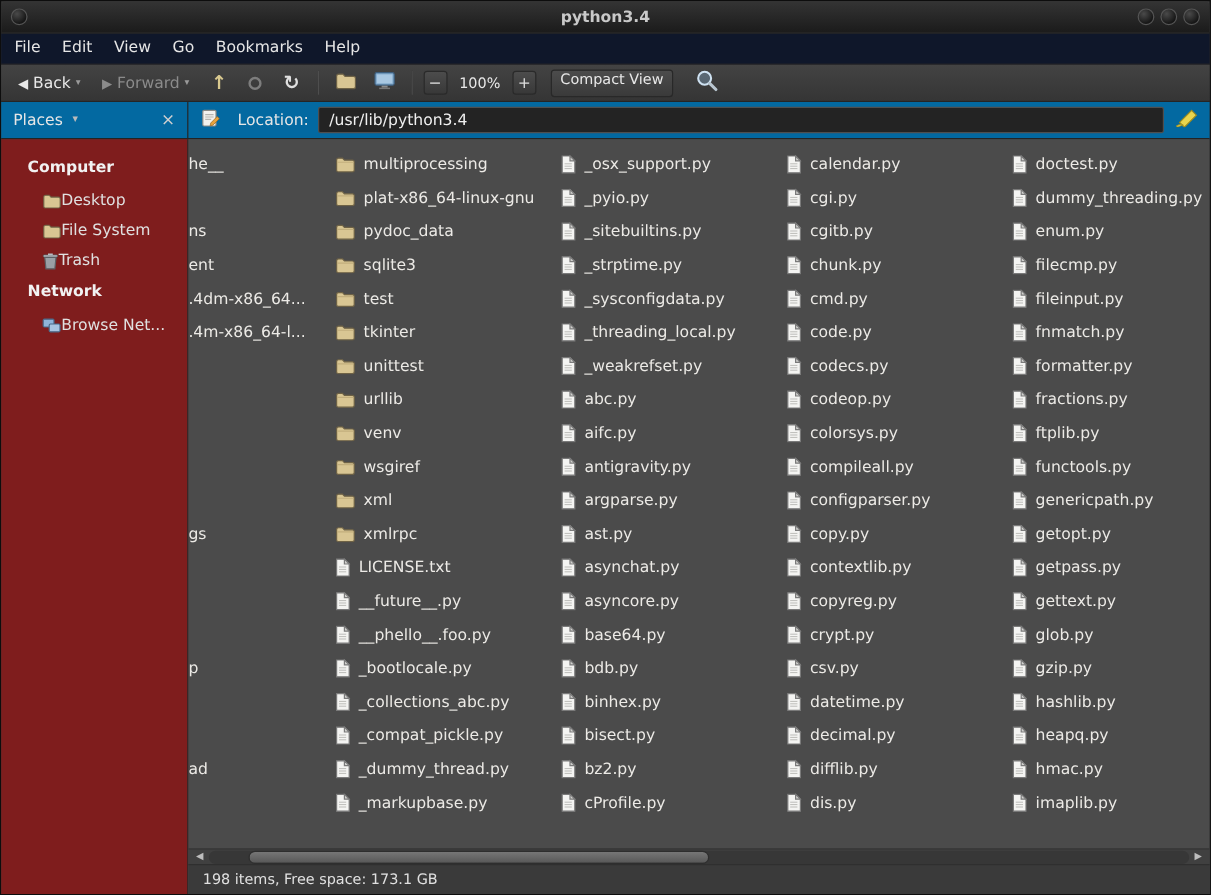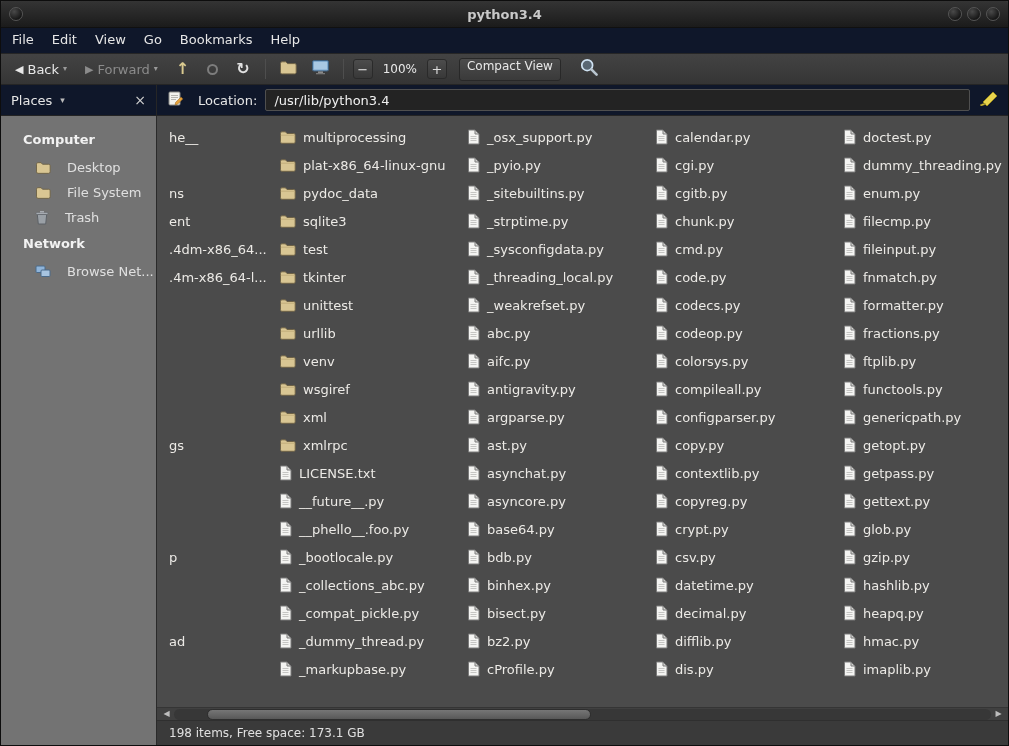--- a/index.html
+++ b/index.html
@@ -28,42 +28,42 @@
   .refresh-glyph { font-size:16px; font-weight:bold; color:#e0e0e0; line-height:1; }
   .stop-circle { width:11px; height:11px; border:2px solid #7d7d7d; border-radius:50%; }
   .tool-sep { width:1px; height:20px; background:#2a2a2a; border-right:1px solid #4e4e4e; margin:0 3px; }
   .icon-btn { padding:3px 4px; border-radius:3px; display:flex; align-items:center; }
   .zoom-btn { width:20px; height:20px; border:1px solid #2a2a2a; border-radius:3px; background:linear-gradient(#4c4c4c,#383838); color:#ddd; font-size:13px; display:flex; align-items:center; justify-content:center; line-height:1; }
   .zoom-label { color:#e8e8e8; font-size:12px; margin:0 4px; }
   .view-select { height:23px; border:1px solid #282828; border-radius:3px; background:linear-gradient(#4c4c4c,#3a3a3a); display:flex; align-items:center; padding:0 7px; gap:26px; color:#e8e8e8; font-size:12px; margin-left:6px;flex-direction:column; }
   .spinner { display:flex; flex-direction:column; line-height:0.55; font-size:6px; color:#bbb; }
 
   
-  .locrow { height:31px; flex:0 0 31px; background:#0f172a; border-bottom:1px solid #242424; display:flex; align-items:center; }
+  .locrow { height:31px; flex:0 0 31px; background:#0369a1; border-bottom:1px solid #242424; display:flex; align-items:center; }
   .places-header { width:156px; flex:0 0 156px; height:100%; display:flex; align-items:center; padding:0 10px; border-right:1px solid #262626; color:#e6e6e6; font-size:13px; }
   .places-caret { font-size:9px; color:#bbb; margin-left:8px; }
   .places-close { margin-left:auto; color:#cfcfcf; font-size:14px; line-height:1; }
   .loc-label { color:#e6e6e6; font-size:13px; margin:0 8px 0 10px; }
   .loc-input { flex:1; height:22px; background:#232323; border:1px solid #4f4f4f; border-radius:2px; color:#f0f0f0; font-size:13px; padding:0 8px; font-family:"DejaVu Sans","Liberation Sans",sans-serif; outline:none; }
   .loc-brush { margin:0 9px; display:flex; align-items:center; }
 
   
   .bodyrow { flex:1; display:flex; min-height:0; }
-  .sidebar { width:156px; flex:0 0 156px; background:#737373; border-right:1px solid #2a2a2a; padding-top:10px; }
+  .sidebar { width:156px; flex:0 0 156px; background:#7f1d1d; border-right:1px solid #2a2a2a; padding-top:10px; }
   .side-header { color:#f2f2f2; font-size:13px; font-weight:bold; padding:6px 10px 8px 22px; }
-  .side-item { display:flex; align-items:center; gap:16px; padding:5px 6px 5px 34px; color:#e0e0e0; font-size:13px; white-space:nowrap; }
+  .side-item { display:flex; align-items:center; gap:0; padding:5px 6px 5px 34px; color:#e0e0e0; font-size:13px; white-space:nowrap; }
   .side-item .sicon { display:flex; align-items:center; }
 
   .main { flex:1; display:flex; flex-direction:column; background:#4b4b4b; min-width:0; }
 
   .file-grid { flex:1; display:flex; padding-top:7px; overflow:hidden; }
   .file-col { width:188px; flex:0 0 188px; display:flex; flex-direction:column; }
   .file-col.clipped { width:114px; flex:0 0 114px; }
   .file-row { height:28px; flex:0 0 28px; display:flex; align-items:center; gap:7px; padding-left:8px; white-space:nowrap; overflow:hidden; }
-  .file-col.clipped .file-row { padding-left:12px;text-align:right; }
+  .file-col.clipped .file-row { padding-left:0;text-align:right; }
   .file-icon { display:flex; align-items:center; flex:0 0 auto; }
   .file-label { color:#eceae6; font-size:13px; }
 
   
   .hscroll { height:13px; flex:0 0 13px; display:flex; align-items:center; background:#404040; border-top:1px solid #353535; padding:0 2px; }
   .hs-arrow { width:15px; color:#bdbdbd; font-size:8px; text-align:center; line-height:1; }
   .hs-track { flex:1; position:relative; height:11px; background:#373737; border-radius:6px; }
   .hs-thumb { position:absolute; top:0; left:4%; width:47%; height:11px; background:linear-gradient(#767676,#585858); border:1px solid #2e2e2e; border-radius:6px; }
 
   

